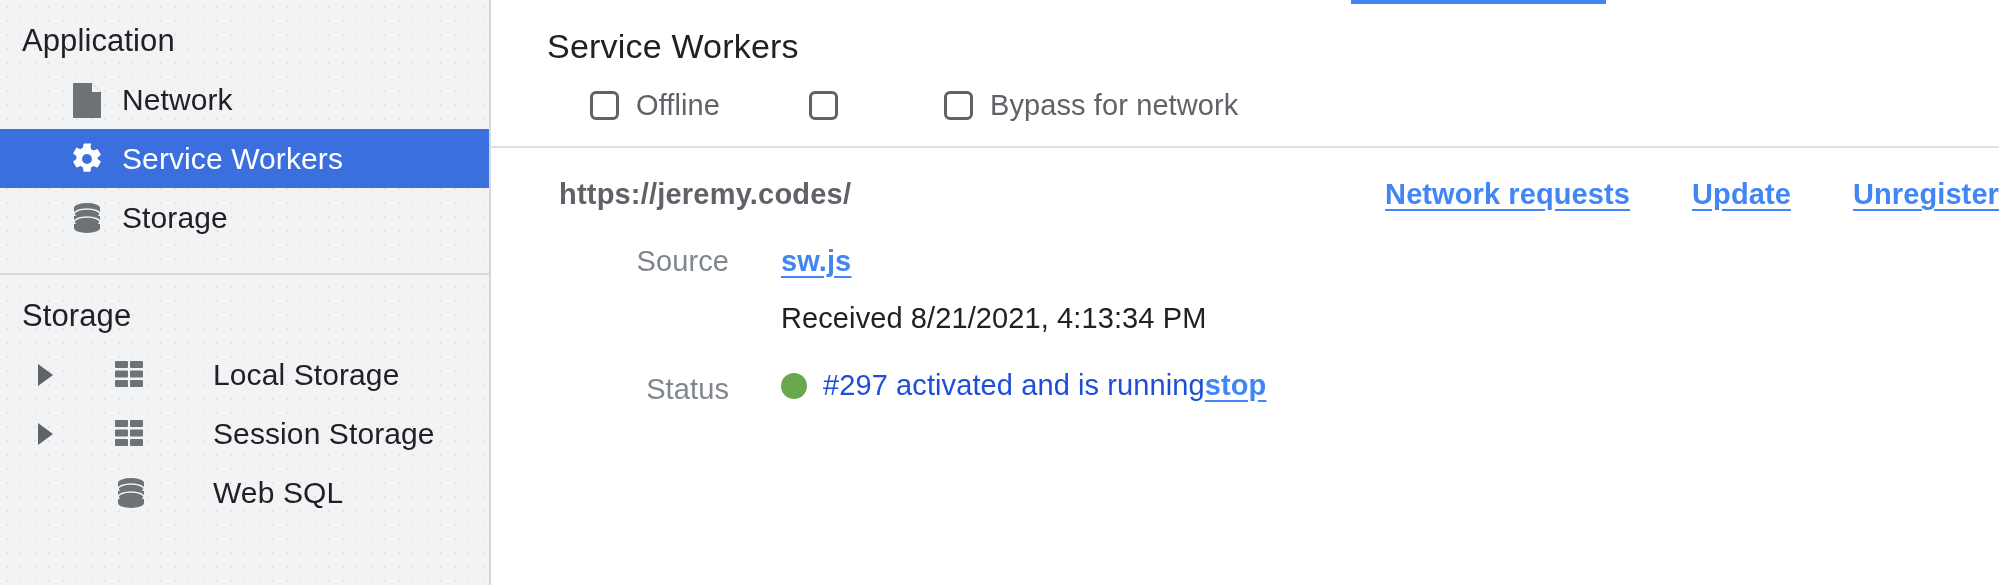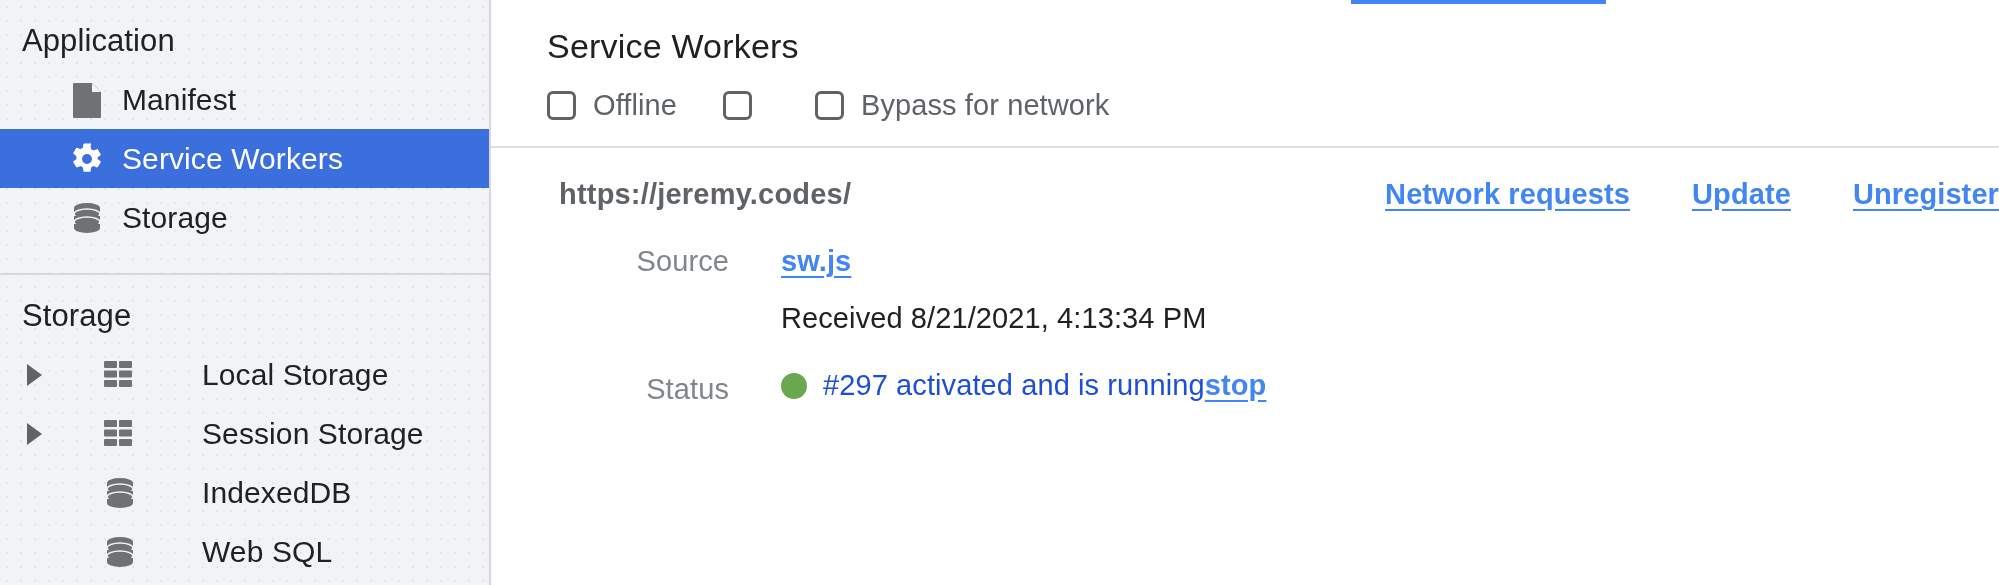--- a/index.html
+++ b/index.html
@@ -53,21 +53,21 @@
 
   .sb-item {
     display: flex;
     align-items: center;
     height: 59px;
     padding-left: 68px;
     box-sizing: border-box;
     white-space: nowrap;
   }
   .sb-item.indent-arrow {
-    padding-left: 20px;
+    padding-left: 31px;
     gap: 47px;
   }
   .sb-item.selected {
     background: #3b6fdd;
   }
   .sb-item.selected .sb-label {
     color: #ffffff;
   }
 
   .sb-label {
@@ -143,20 +143,21 @@
   .sw-options {
     display: flex;
     align-items: center;
     margin-top: 26px;
     white-space: nowrap;
   }
   .sw-opt {
     display: flex;
     align-items: flex-end;
     margin-right: 46px;
+    margin-left: 43px;
   }
   .checkbox {
     width: 29px;
     height: 29px;
     border: 3px solid #5f6368;
     border-radius: 6px;
     background: #ffffff;
     box-sizing: border-box;
     margin-right: 17px;
     flex: 0 0 29px;
@@ -267,21 +268,21 @@
     <div class="sb-section">
       <div class="sb-title">Application</div>
 
       <div class="sb-item">
         <span class="sb-icon">
           <svg width="30" height="36" viewBox="0 0 30 36">
             <path d="M2 1 h18 l9 9 v25 a1 1 0 0 1 -1 1 H2 a1 1 0 0 1 -1 -1 V2 a1 1 0 0 1 1 -1 z" fill="#6e7275"></path>
             <path d="M20 1 l9 9 h-9 z" fill="#f2f3f4"></path>
           </svg>
         </span>
-        <span class="sb-label">Manifest</span>
+        <span class="sb-label">Network</span>
       </div>
 
       <div class="sb-item selected">
         <span class="sb-icon">
           <svg width="34" height="34" viewBox="0 0 24 24">
             <path fill="#ffffff" d="M19.43 12.98c.04-.32.07-.64.07-.98s-.03-.66-.07-.98l2.11-1.65c.19-.15.24-.42.12-.64l-2-3.46c-.12-.22-.39-.3-.61-.22l-2.49 1c-.52-.4-1.08-.73-1.69-.98l-.38-2.65A.488.488 0 0 0 14 1h-4c-.25 0-.46.18-.49.42l-.38 2.65c-.61.25-1.17.59-1.69.98l-2.49-1c-.23-.09-.49 0-.61.22l-2 3.46c-.13.22-.07.49.12.64l2.11 1.65c-.04.32-.07.65-.07.98s.03.66.07.98l-2.11 1.65c-.19.15-.24.42-.12.64l2 3.46c.12.22.39.3.61.22l2.49-1c.52.4 1.08.73 1.69.98l.38 2.65c.03.24.24.42.49.42h4c.25 0 .46-.18.49-.42l.38-2.65c.61-.25 1.17-.59 1.69-.98l2.49 1c.23.09.49 0 .61-.22l2-3.46c.12-.22.07-.49-.12-.64l-2.11-1.65zM12 15.5A3.5 3.5 0 0 1 8.5 12 3.5 3.5 0 0 1 12 8.5a3.5 3.5 0 0 1 3.5 3.5 3.5 3.5 0 0 1-3.5 3.5z"></path>
           </svg>
         </span>
         <span class="sb-label">Service Workers</span>
       </div>
@@ -334,37 +335,20 @@
             <rect x="15" y="0" width="13" height="7" rx="1" fill="#6e7275"></rect>
             <rect x="0" y="9.5" width="13" height="7" rx="1" fill="#6e7275"></rect>
             <rect x="15" y="9.5" width="13" height="7" rx="1" fill="#6e7275"></rect>
             <rect x="0" y="19" width="13" height="7" rx="1" fill="#6e7275"></rect>
             <rect x="15" y="19" width="13" height="7" rx="1" fill="#6e7275"></rect>
           </svg>
         </span>
         <span class="sb-label">Session Storage</span>
       </div>
 
-      <div class="sb-item indent-arrow">
-        <span class="sb-arrow placeholder">
-            <span class="tri"></span>
-          </span>
-        <span class="sb-icon">
-          <svg width="30" height="32" viewBox="0 0 30 32">
-            <ellipse cx="15" cy="6" rx="13" ry="5" fill="#6e7275"></ellipse>
-            <rect x="2" y="6" width="26" height="6" fill="#6e7275"></rect>
-            <ellipse cx="15" cy="12" rx="13" ry="5" fill="#6e7275" stroke="#f2f3f4" stroke-width="1.6"></ellipse>
-            <rect x="2" y="14" width="26" height="6" fill="#6e7275"></rect>
-            <ellipse cx="15" cy="20" rx="13" ry="5" fill="#6e7275" stroke="#f2f3f4" stroke-width="1.6"></ellipse>
-            <rect x="2" y="22" width="26" height="4" fill="#6e7275"></rect>
-            <ellipse cx="15" cy="26" rx="13" ry="5" fill="#6e7275"></ellipse>
-          </svg>
-        </span>
-        <span class="sb-label">IndexedDB</span>
-      </div>
 
       <div class="sb-item indent-arrow">
         <span class="sb-arrow placeholder">
             <span class="tri"></span>
           </span>
         <span class="sb-icon">
           <svg width="30" height="32" viewBox="0 0 30 32">
             <ellipse cx="15" cy="6" rx="13" ry="5" fill="#6e7275"></ellipse>
             <rect x="2" y="6" width="26" height="6" fill="#6e7275"></rect>
             <ellipse cx="15" cy="12" rx="13" ry="5" fill="#6e7275" stroke="#f2f3f4" stroke-width="1.6"></ellipse>

